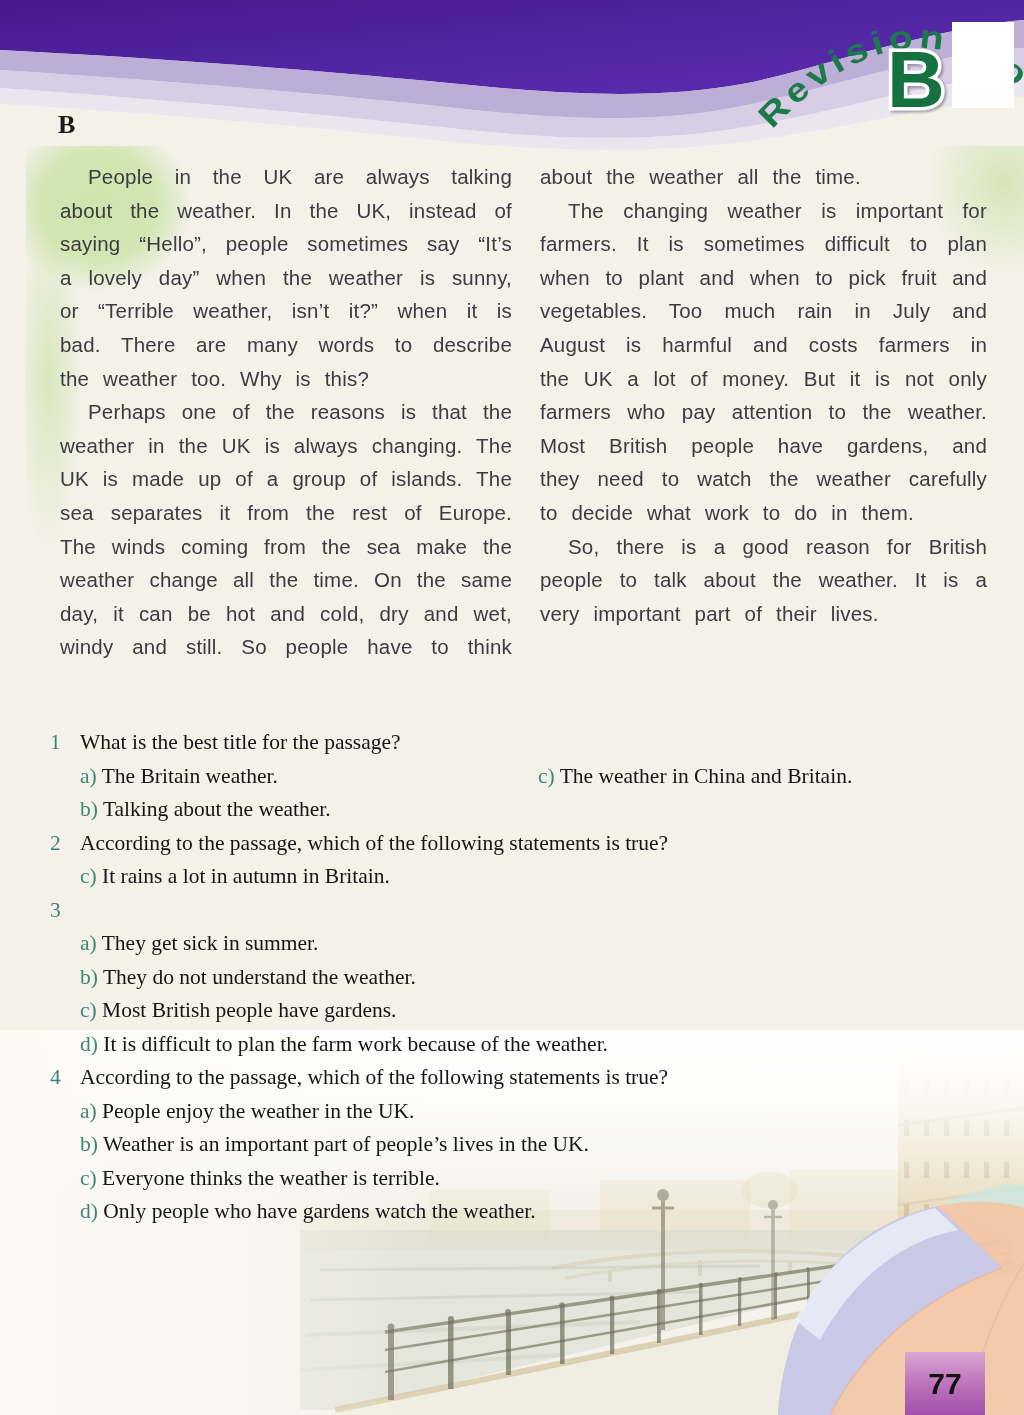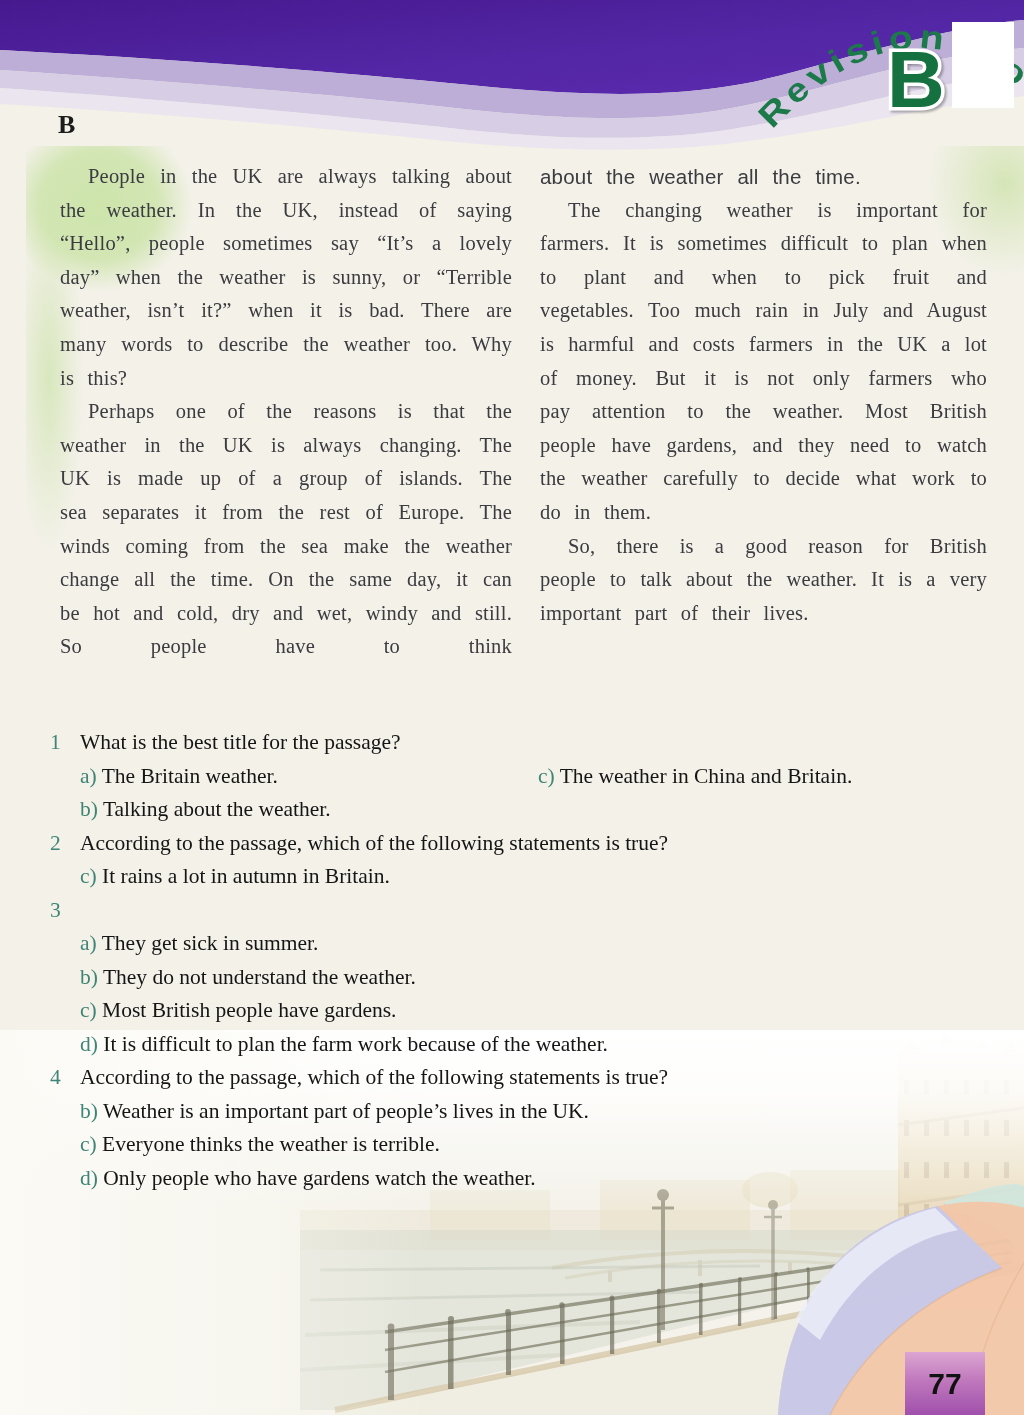--- a/index.html
+++ b/index.html
@@ -15,21 +15,21 @@
   .blob-left{position:absolute;left:26px;top:146px;width:190px;height:420px;z-index:1;
     background:
       radial-gradient(ellipse 130px 120px at 38% 14%, #cde4ab 0%, rgba(205,228,171,.85) 45%, rgba(205,228,171,0) 72%),
       radial-gradient(ellipse 45px 230px at 12% 55%, rgba(209,229,179,.8) 0%, rgba(209,229,179,0) 75%);}
   .blob-right{position:absolute;left:898px;top:146px;width:126px;height:210px;z-index:1;
     background:radial-gradient(ellipse 110px 130px at 85% 18%, rgba(210,228,178,.9) 0%, rgba(210,228,178,0) 70%);}
   .passage-col{position:absolute;top:160px;z-index:2;color:#3b3b40;
     font-size:20.5px;line-height:33.6px;letter-spacing:.2px;word-spacing:8px;
     text-align:justify;}
   .passage-col p{margin:0;}
-  .passage-col p.indent{text-indent:28px;font-family:Liberation Serif, serif;}
+  .passage-col p.indent{text-indent:28px;}
   .passage-col p.flow-continues{text-align-last:justify;}
   .col-1{left:60px;width:452px;}
   .col-2{left:540px;width:447px;}
   
   .questions{position:absolute;left:50px;top:726px;width:950px;z-index:2;
     font-family:"Liberation Serif",serif;font-size:21.5px;line-height:33.5px;color:#151515;}
   .q-row{display:flex;}
   .q-num{color:#3f8577;width:30px;flex:0 0 30px;}
   .opt-row{padding-left:30px;display:flex;}
   .opt{display:block;}
@@ -244,20 +244,23 @@
     </div>
     <div class="opt-row">
       <span class="opt"><span class="opt-letter">d)</span> <span>It is difficult to plan the farm work because of the weather.</span></span>
     </div>
 
     <div class="q-row">
       <span class="q-num">4</span>
       <span class="q-text">According to the passage, which of the following statements is true?</span>
     </div>
     <div class="opt-row">
+      <span class="opt"><span class="opt-letter">a)</span> <span>People enjoy the weather in the UK.</span></span>
+    </div>
+    <div class="opt-row">
       <span class="opt"><span class="opt-letter">b)</span> <span>Weather is an important part of people’s lives in the UK.</span></span>
     </div>
     <div class="opt-row">
       <span class="opt"><span class="opt-letter">c)</span> <span>Everyone thinks the weather is terrible.</span></span>
     </div>
     <div class="opt-row">
       <span class="opt"><span class="opt-letter">d)</span> <span>Only people who have gardens watch the weather.</span></span>
     </div>
 
   </div>

